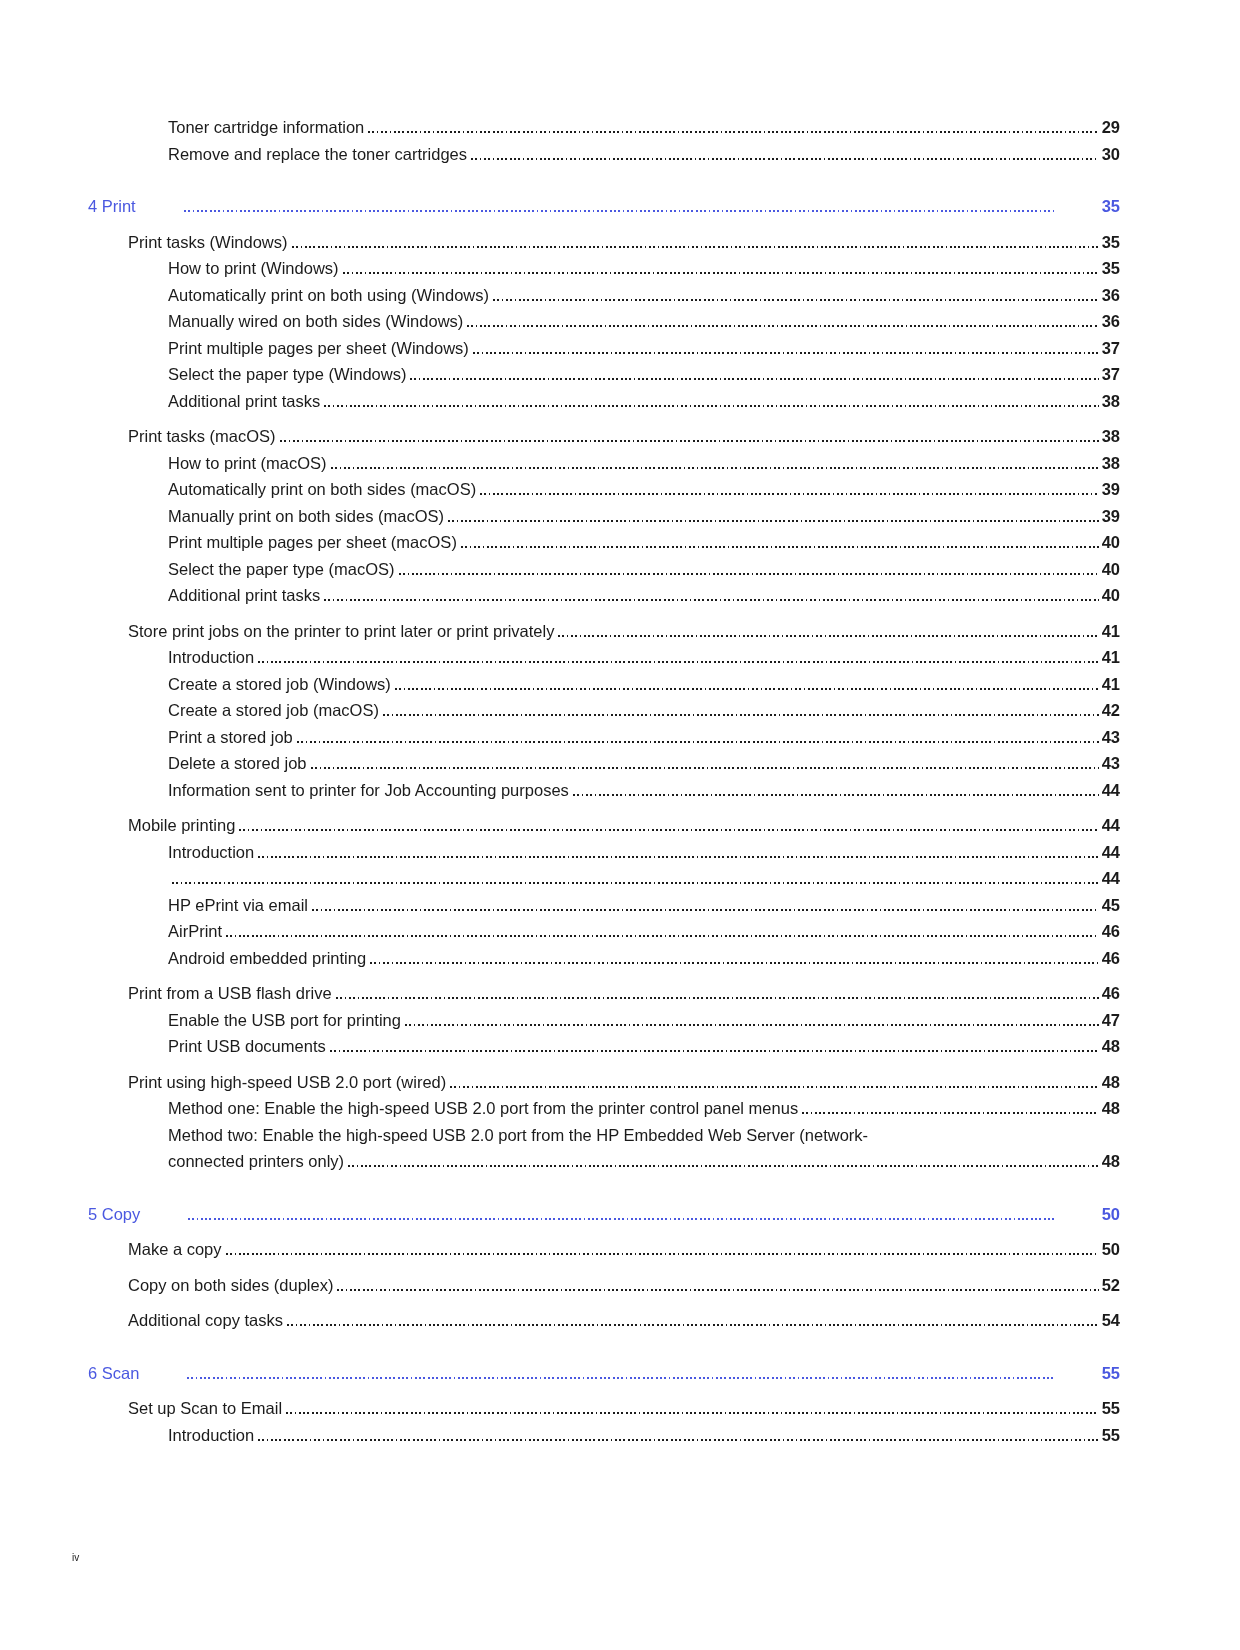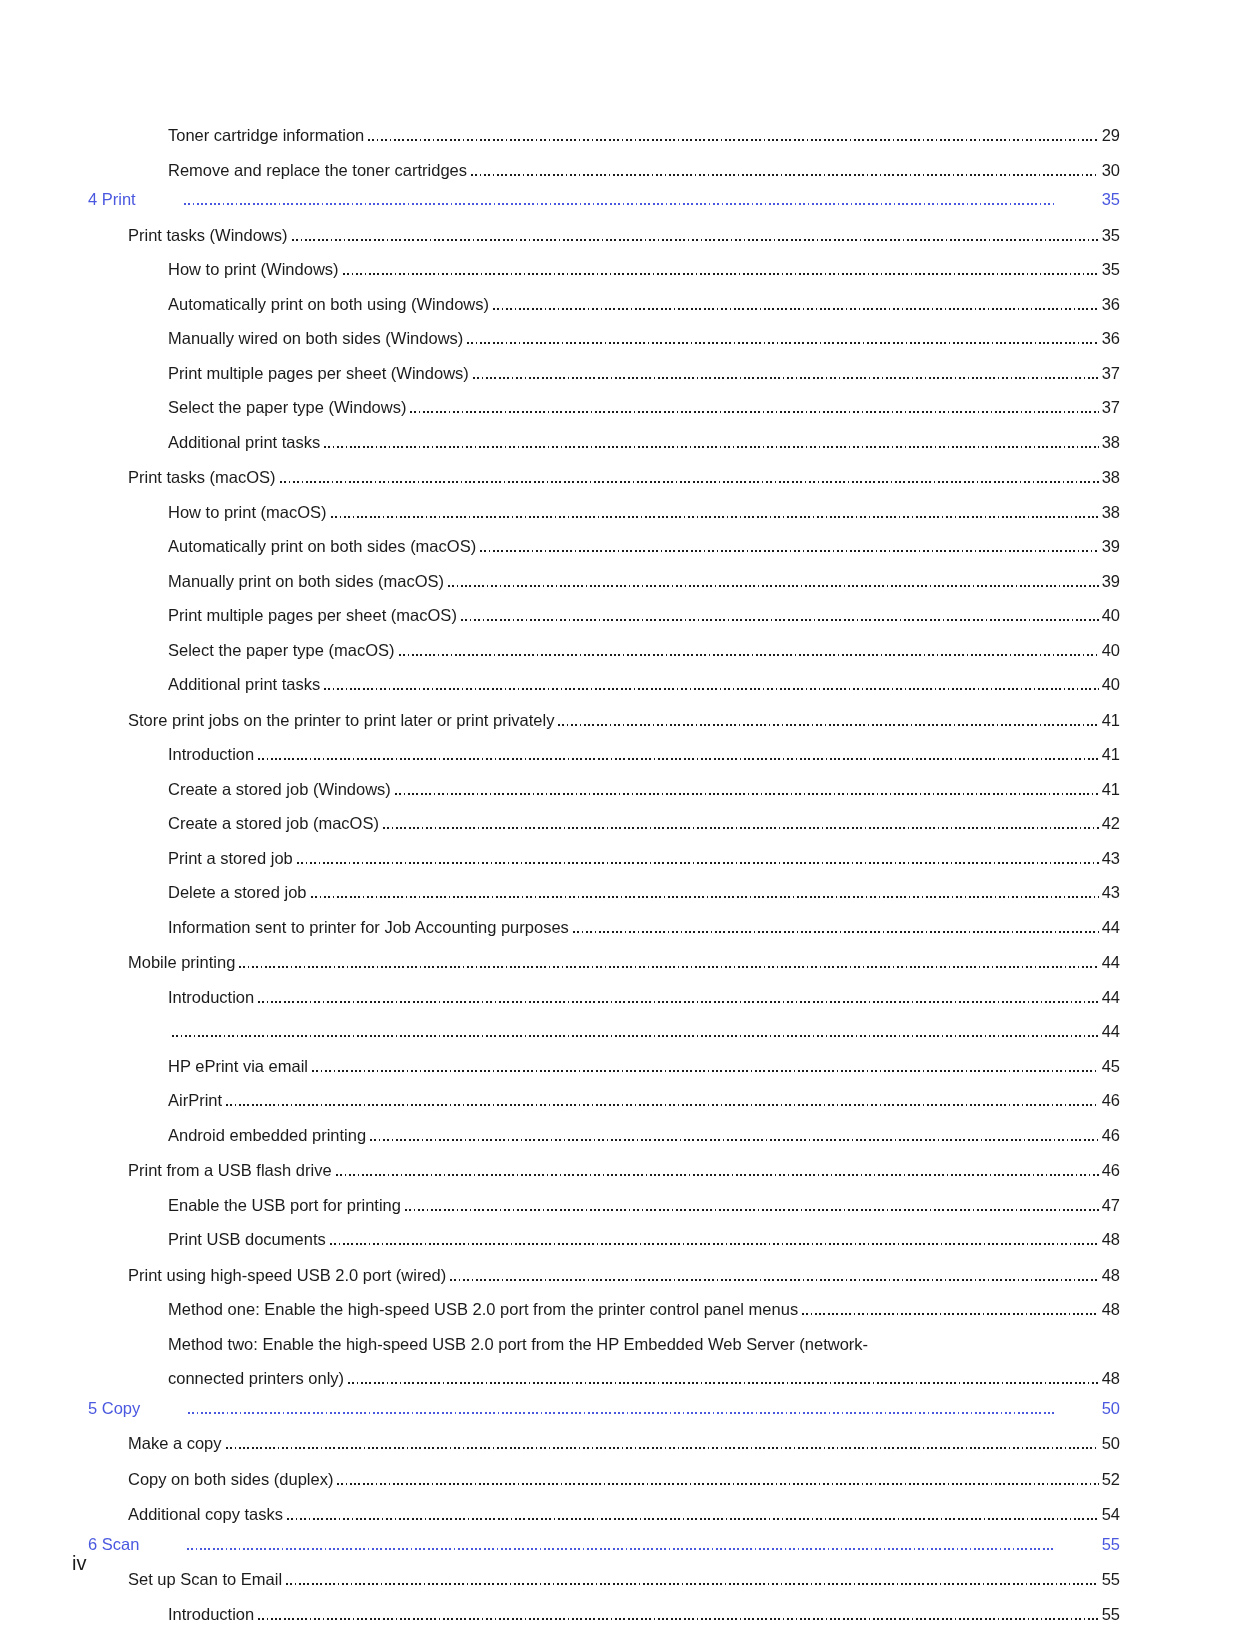--- a/index.html
+++ b/index.html
@@ -26,28 +26,28 @@
   .line .title { flex: 0 0 auto; }
   .line .leader {
     flex: 1 1 auto;
     min-width: 10px;
     height: 2px;
     margin: 0 3px 1px 4px;
     background: repeating-linear-gradient(to right,
       currentColor 0, currentColor 1.8px,
       transparent 1.8px, transparent 4.3px);
   }
-  .line .page { flex: 0 0 auto; }
-  .chapter { color: var(--accent); margin-top: 3px; gap: 44px; }
+  .line .page { flex: 0 0 auto; font-weight: bold; }
+  .chapter { color: var(--accent); margin-top: 26px; gap: 44px; }
   .l1 { margin-top: 9px; padding-left: 40px; }
-  .l2, .l2w, .l2wend { padding-left: 80px; margin-top: 8px; }
+  .l2, .l2w, .l2wend { padding-left: 80px; }
   .footer {
     position: absolute;
     left: 72px; top: 1552px;
-    font-size: 20px;
+    font-size: 10px;
     color: var(--ink);
   }
 </style>
 </head>
 <body>
 
 <div class="content" id="toc-root">
     <div class="line l2">
       <span class="title">Toner cartridge information</span>
       <span class="leader"></span>

